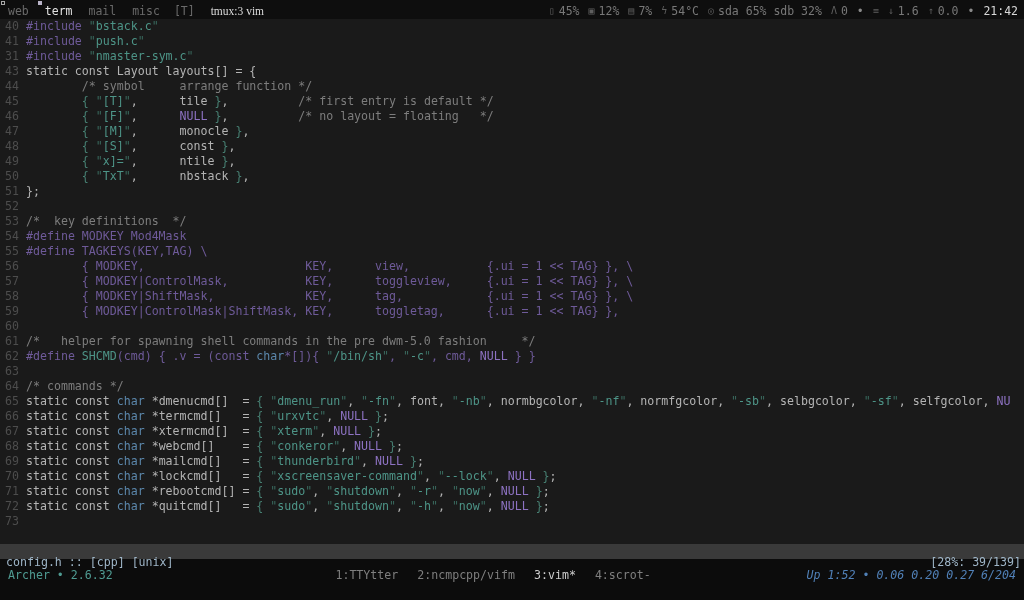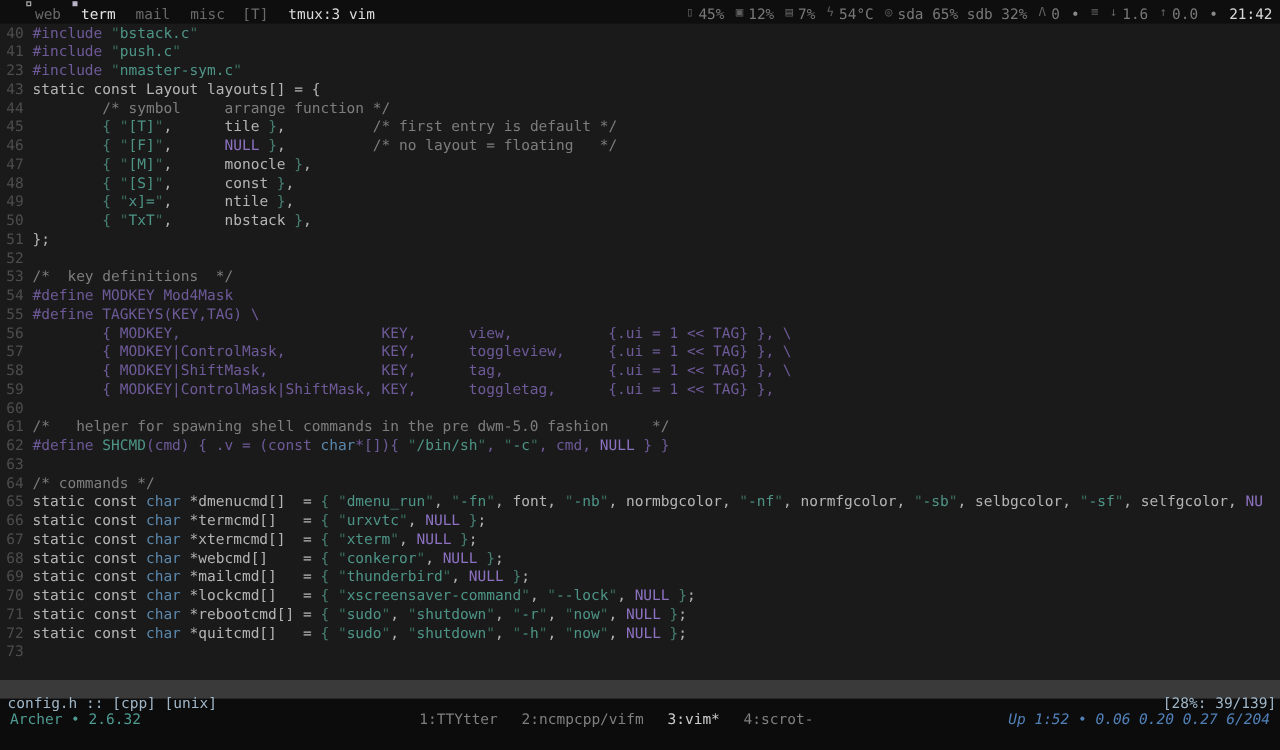--- a/index.html
+++ b/index.html
@@ -3,29 +3,29 @@
 <meta charset="utf-8">
 <style>
   * { margin:0; padding:0; box-sizing:border-box; }
   html,body { width:1024px; height:600px; overflow:hidden; background:#000; }
   body { font-family:"DejaVu Sans Mono", monospace; font-size:11.6px; }
 
   #screen { width:1024px; height:600px; background:#1a1a1a; position:relative; }
 
   
   #topbar { height:19px; background:#0e0e0e; display:flex; align-items:center;
-            color:#6a6a6a; font-size:11.5px; white-space:pre;padding-left:20px; }
+            color:#6a6a6a; font-size:11.5px; white-space:pre; }
   #topbar-left { display:flex; align-items:center; height:100%; }
   .tag { position:relative; padding:2px 8px 0 8px; height:100%; display:flex; align-items:center; }
   .tag .sq { position:absolute; top:1px; left:1px; width:4px; height:4px; }
   .sq.hollow { border:1px solid #a8a8a8; }
   .sq.filled { background:#b9b4c8; }
   .tag.active { color:#e2e2e2; }
   .lt-symbol { padding:2px 8px 0 6px; }
-  .win-title { color:#dcdcdc; padding-top:2px; margin-left:8px; }
+  .win-title { color:#dcdcdc; padding-top:2px; margin-left:8px;font-family:Liberation Serif, serif; }
   #topbar-right { margin-left:auto; display:flex; align-items:center; gap:9px;
                   padding-right:6px; padding-top:2px; color:#787878; }
   .stat { display:flex; align-items:center; gap:4px; }
   .stat .ico { color:#5f5f5f; font-size:10px; }
   .stat-sep { color:#8a8a8a; }
   #clock { color:#d8d8d8; }
 
   
   #editor { height:525px; background:#1a1a1a; overflow:hidden; }
   .line { height:15px; line-height:15px; white-space:pre; overflow:hidden; padding-left:2px; }
@@ -64,21 +64,21 @@
   <div id="topbar">
     <div id="topbar-left"><span class="tag"><span class="sq hollow"></span><span>web</span></span><span class="tag active"><span class="sq filled"></span><span>term</span></span><span class="tag"><span>mail</span></span><span class="tag"><span>misc</span></span></div>
     <span class="lt-symbol">[T]</span>
     <span class="win-title">tmux:3 vim</span>
     <div id="topbar-right"><span class="stat"><span class="ico">▯</span><span>45%</span></span><span class="stat"><span class="ico">▣</span><span>12%</span></span><span class="stat"><span class="ico">▤</span><span>7%</span></span><span class="stat"><span class="ico">ϟ</span><span>54°C</span></span><span class="stat"><span class="ico">◎</span><span>sda 65% sdb 32%</span></span><span class="stat"><span class="ico">Λ</span><span>0</span></span><span class="stat-sep"><span class="ico">•</span></span><span class="stat"><span class="ico">≡</span></span><span class="stat"><span class="ico">↓</span><span>1.6</span></span><span class="stat"><span class="ico">↑</span><span>0.0</span></span><span class="stat-sep"><span class="ico">•</span></span><span id="clock">21:42</span></div>
   </div>
 
   <div id="editor">
       <div class="line"><span class="ln">40</span><span class="pre">#include </span><span class="q">"</span><span class="str">bstack.c</span><span class="q">"</span></div>
       <div class="line"><span class="ln">41</span><span class="pre">#include </span><span class="q">"</span><span class="str">push.c</span><span class="q">"</span></div>
-      <div class="line"><span class="ln">23</span><span class="pre">#include </span><span class="q">"</span><span class="str">nmaster-sym.c</span><span class="q">"</span></div>
+      <div class="line"><span class="ln">31</span><span class="pre">#include </span><span class="q">"</span><span class="str">nmaster-sym.c</span><span class="q">"</span></div>
       <div class="line"><span class="ln">43</span><span class="txt">static const Layout layouts[] = {</span></div>
       <div class="line"><span class="ln">44</span><span class="txt">        </span><span class="com">/* symbol     arrange function */</span></div>
       <div class="line"><span class="ln">45</span><span class="txt">        </span><span class="brc">{ </span><span class="q">"</span><span class="str">[T]</span><span class="q">"</span><span class="txt">,      tile </span><span class="brc">}</span><span class="txt">,          </span><span class="com">/* first entry is default */</span></div>
       <div class="line"><span class="ln">46</span><span class="txt">        </span><span class="brc">{ </span><span class="q">"</span><span class="str">[F]</span><span class="q">"</span><span class="txt">,      </span><span class="cons">NULL</span><span class="txt"> </span><span class="brc">}</span><span class="txt">,          </span><span class="com">/* no layout = floating   */</span></div>
       <div class="line"><span class="ln">47</span><span class="txt">        </span><span class="brc">{ </span><span class="q">"</span><span class="str">[M]</span><span class="q">"</span><span class="txt">,      monocle </span><span class="brc">}</span><span class="txt">,</span></div>
       <div class="line"><span class="ln">48</span><span class="txt">        </span><span class="brc">{ </span><span class="q">"</span><span class="str">[S]</span><span class="q">"</span><span class="txt">,      const </span><span class="brc">}</span><span class="txt">,</span></div>
       <div class="line"><span class="ln">49</span><span class="txt">        </span><span class="brc">{ </span><span class="q">"</span><span class="str">x]=</span><span class="q">"</span><span class="txt">,      ntile </span><span class="brc">}</span><span class="txt">,</span></div>
       <div class="line"><span class="ln">50</span><span class="txt">        </span><span class="brc">{ </span><span class="q">"</span><span class="str">TxT</span><span class="q">"</span><span class="txt">,      nbstack </span><span class="brc">}</span><span class="txt">,</span></div>
       <div class="line"><span class="ln">51</span><span class="txt">};</span></div>
       <div class="line"><span class="ln">52</span></div>

